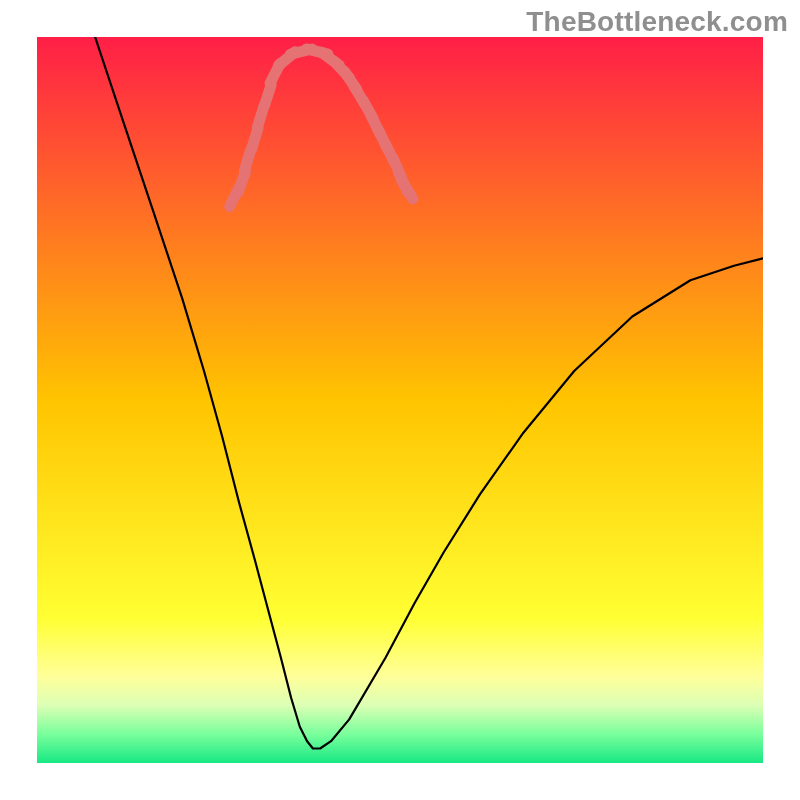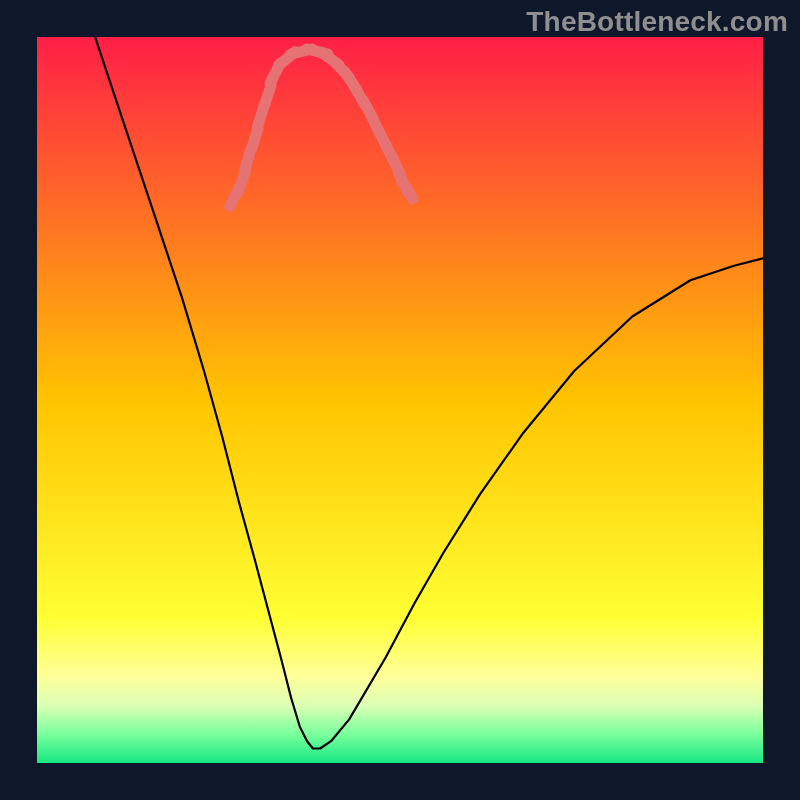--- a/index.html
+++ b/index.html
@@ -9,21 +9,21 @@
     height: 800px;
     background: #000;
     overflow: hidden;
   }
   .frame {
     position: absolute;
     left: 0;
     top: 0;
     width: 800px;
     height: 800px;
-    background: #0f172a;
+    background: #ffffff;
   }
   .plot {
     position: absolute;
     left: 37px;
     top: 37px;
     width: 726px;
     height: 726px;
     overflow: hidden;
   }
   .watermark {

